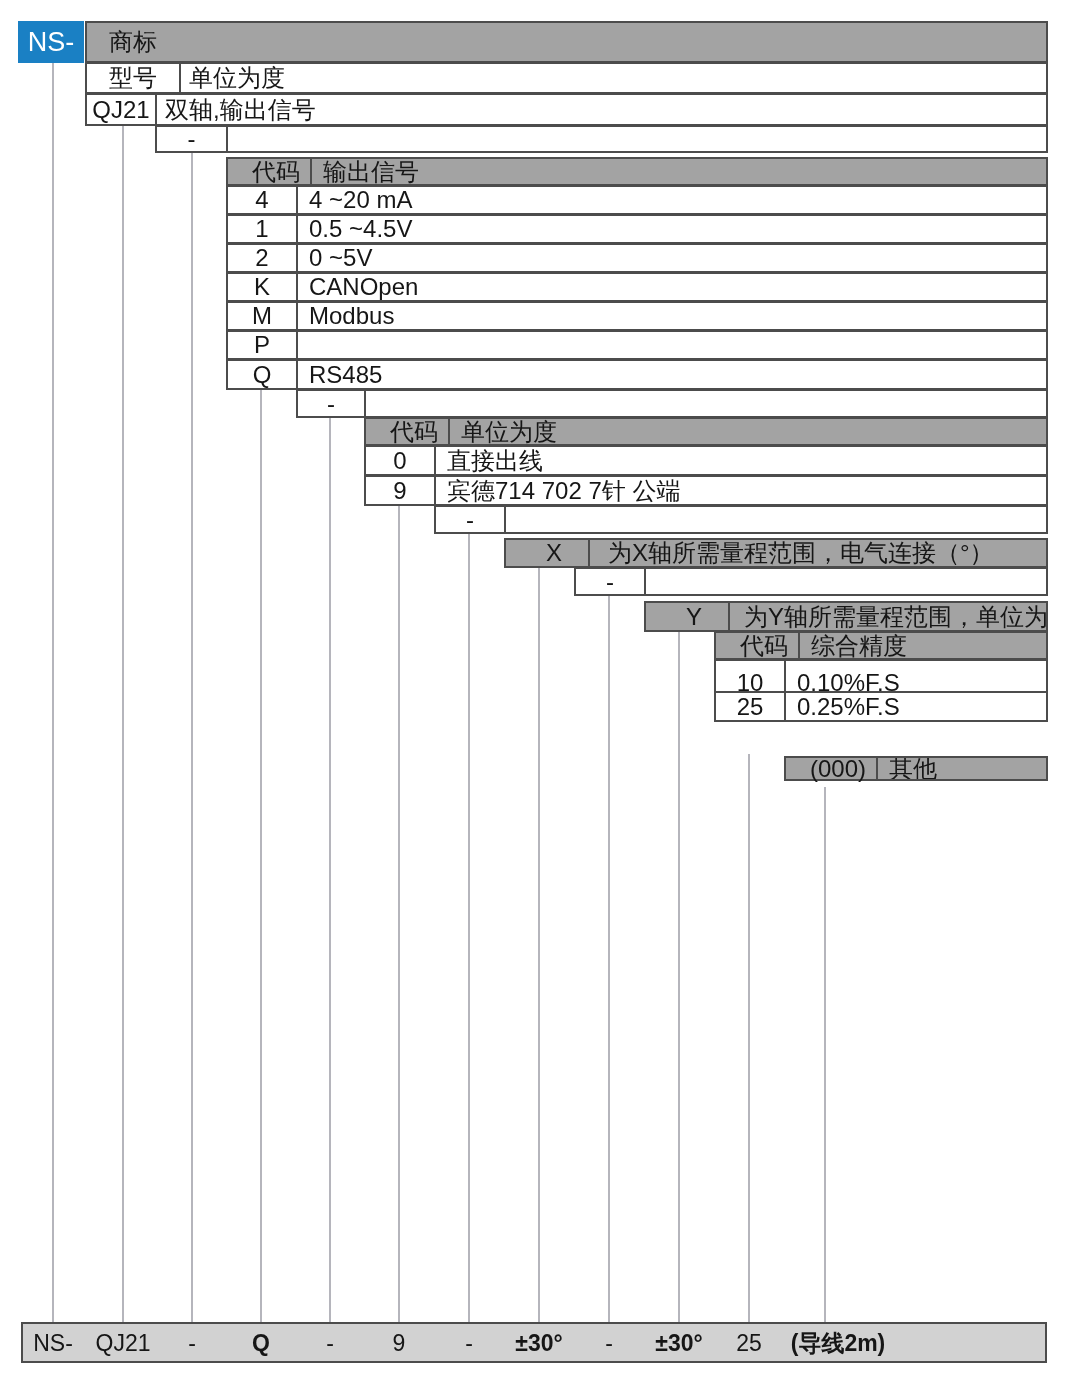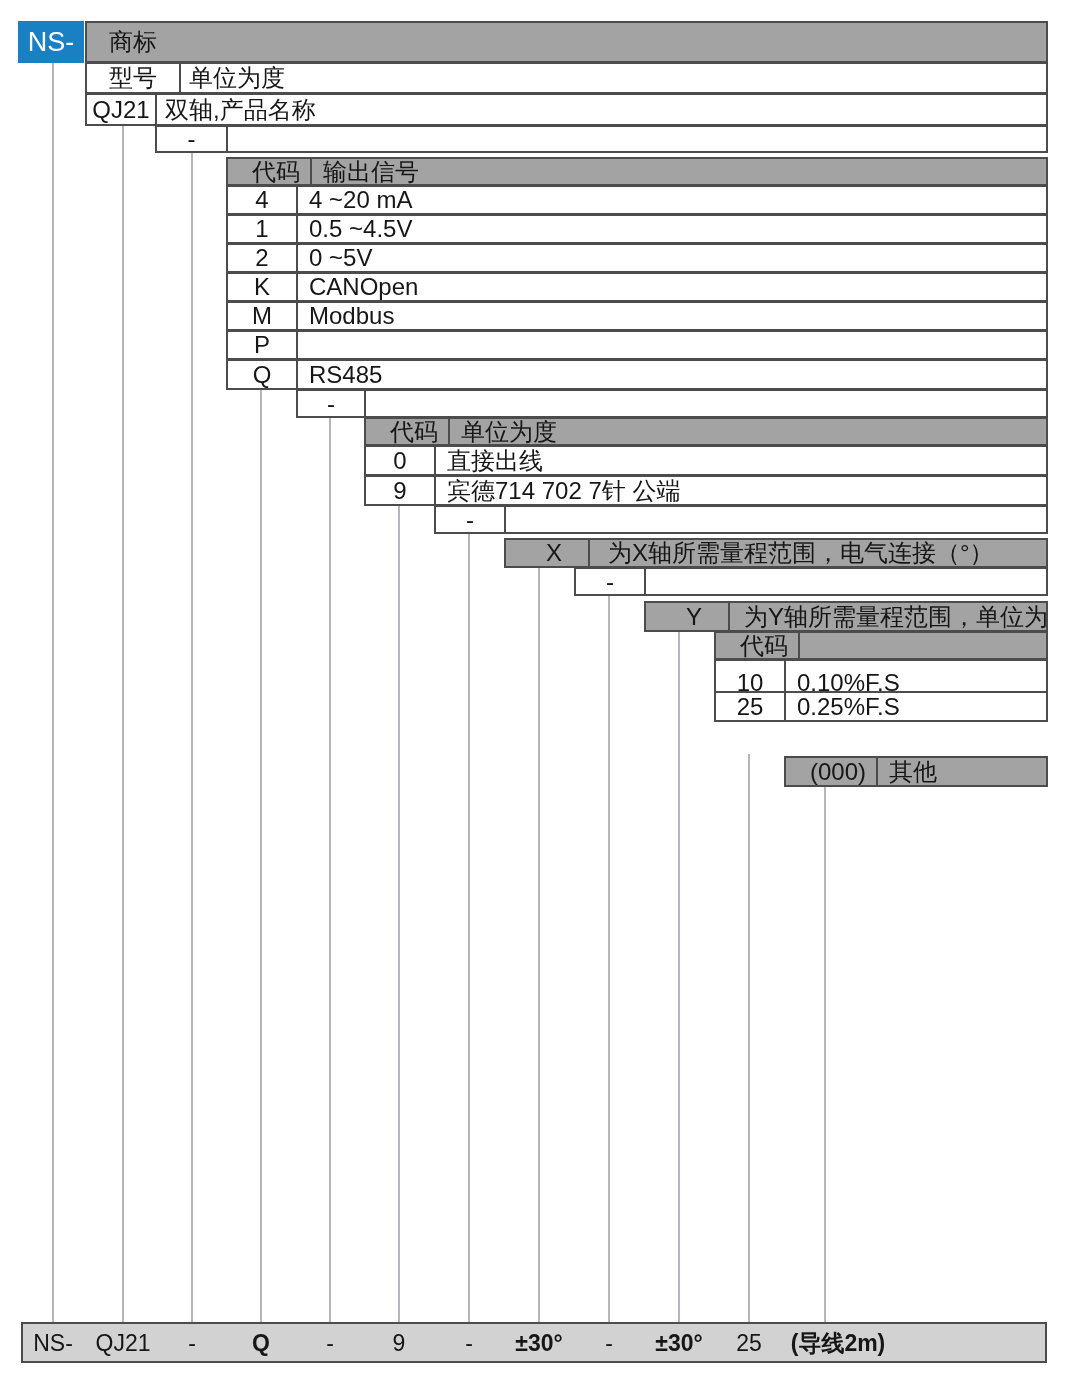--- a/index.html
+++ b/index.html
@@ -61,21 +61,21 @@
   <div class="band gray" style="left:85px;top:21px;width:963px;height:42px">
     <div class="desc" style="padding-left:8px">商标</div>
   </div>
 
   <div class="band" style="left:85px;top:62px;width:963px;height:32px">
     <div class="code" style="width:94px">型号</div>
     <div class="desc" style="padding-left:8px">单位为度</div>
   </div>
   <div class="band" style="left:85px;top:93px;width:963px;height:33px">
     <div class="code" style="width:70px">QJ21</div>
-    <div class="desc" style="padding-left:8px">双轴,产品名称</div>
+    <div class="desc" style="padding-left:8px">双轴,输出信号</div>
   </div>
 
   <div class="band" style="left:155px;top:125px;width:893px;height:28px">
     <div class="code" style="width:71px">-</div>
     <div class="desc"></div>
   </div>
 
   <div class="band gray" style="left:226px;top:157px;width:822px;height:29px">
     <div class="code" style="width:70px">代码</div>
     <div class="desc">输出信号</div>
@@ -141,31 +141,32 @@
     <div class="desc"></div>
   </div>
 
   <div class="band gray" style="left:644px;top:601px;width:404px;height:31px">
     <div class="code" style="width:70px">Y</div>
     <div class="desc" style="padding-left:14px">为Y轴所需量程范围，单位为度（°）</div>
   </div>
 
   <div class="band gray" style="left:714px;top:631px;width:334px;height:29px">
     <div class="code" style="width:70px">代码</div>
+    <div class="desc">综合精度</div>
   </div>
   <div class="band" style="left:714px;top:659px;width:334px;height:47px">
     <div class="code" style="width:70px">10</div>
     <div class="desc">0.10%F.S</div>
   </div>
   <div class="band" style="left:714px;top:691px;width:334px;height:31px">
     <div class="code" style="width:70px">25</div>
     <div class="desc">0.25%F.S</div>
   </div>
 
-  <div class="band gray" style="left:784px;top:756px;width:264px;height:31px">
+  <div class="band gray" style="left:784px;top:756px;width:264px;height:25px">
     <div class="code" style="width:78px">(000)</div>
     <div class="desc">其他</div>
   </div>
 
   <div class="bottom-box"></div>
   <span class="bitem" style="left:53px">NS-</span>
   <span class="bitem" style="left:123px">QJ21</span>
   <span class="bitem" style="left:192px">-</span>
   <span class="bitem bold" style="left:261px">Q</span>
   <span class="bitem" style="left:330px">-</span>

